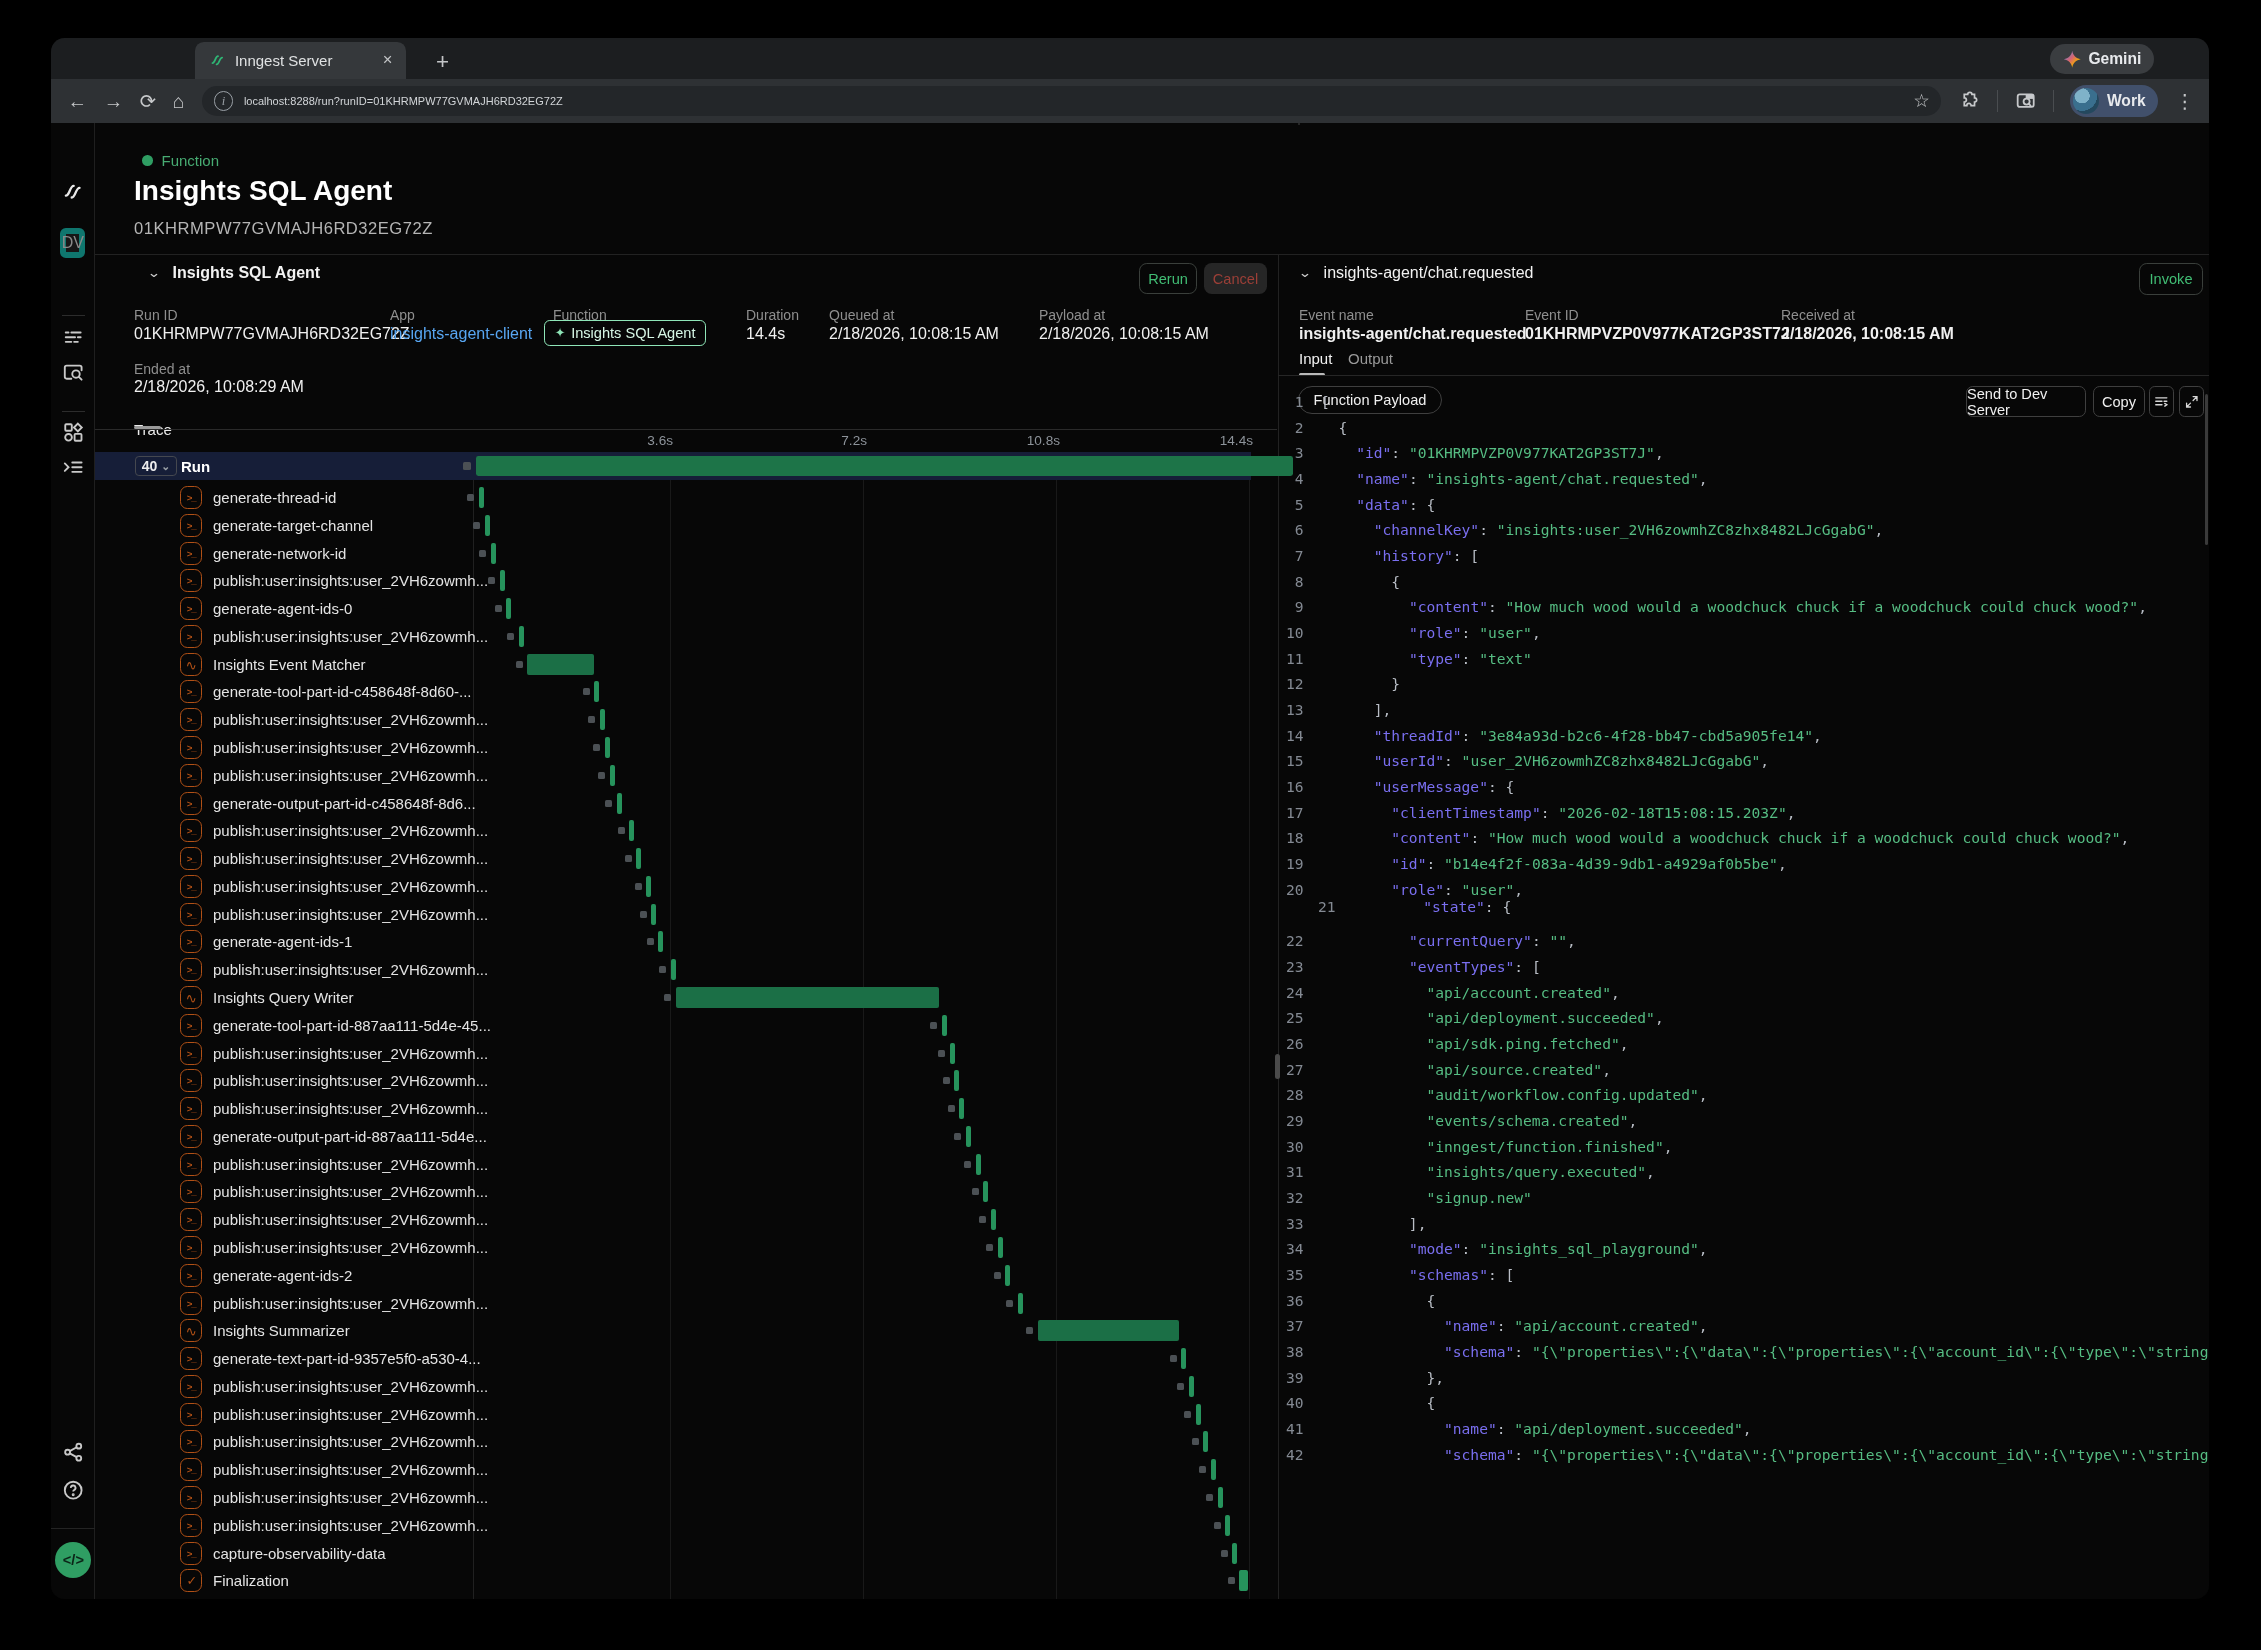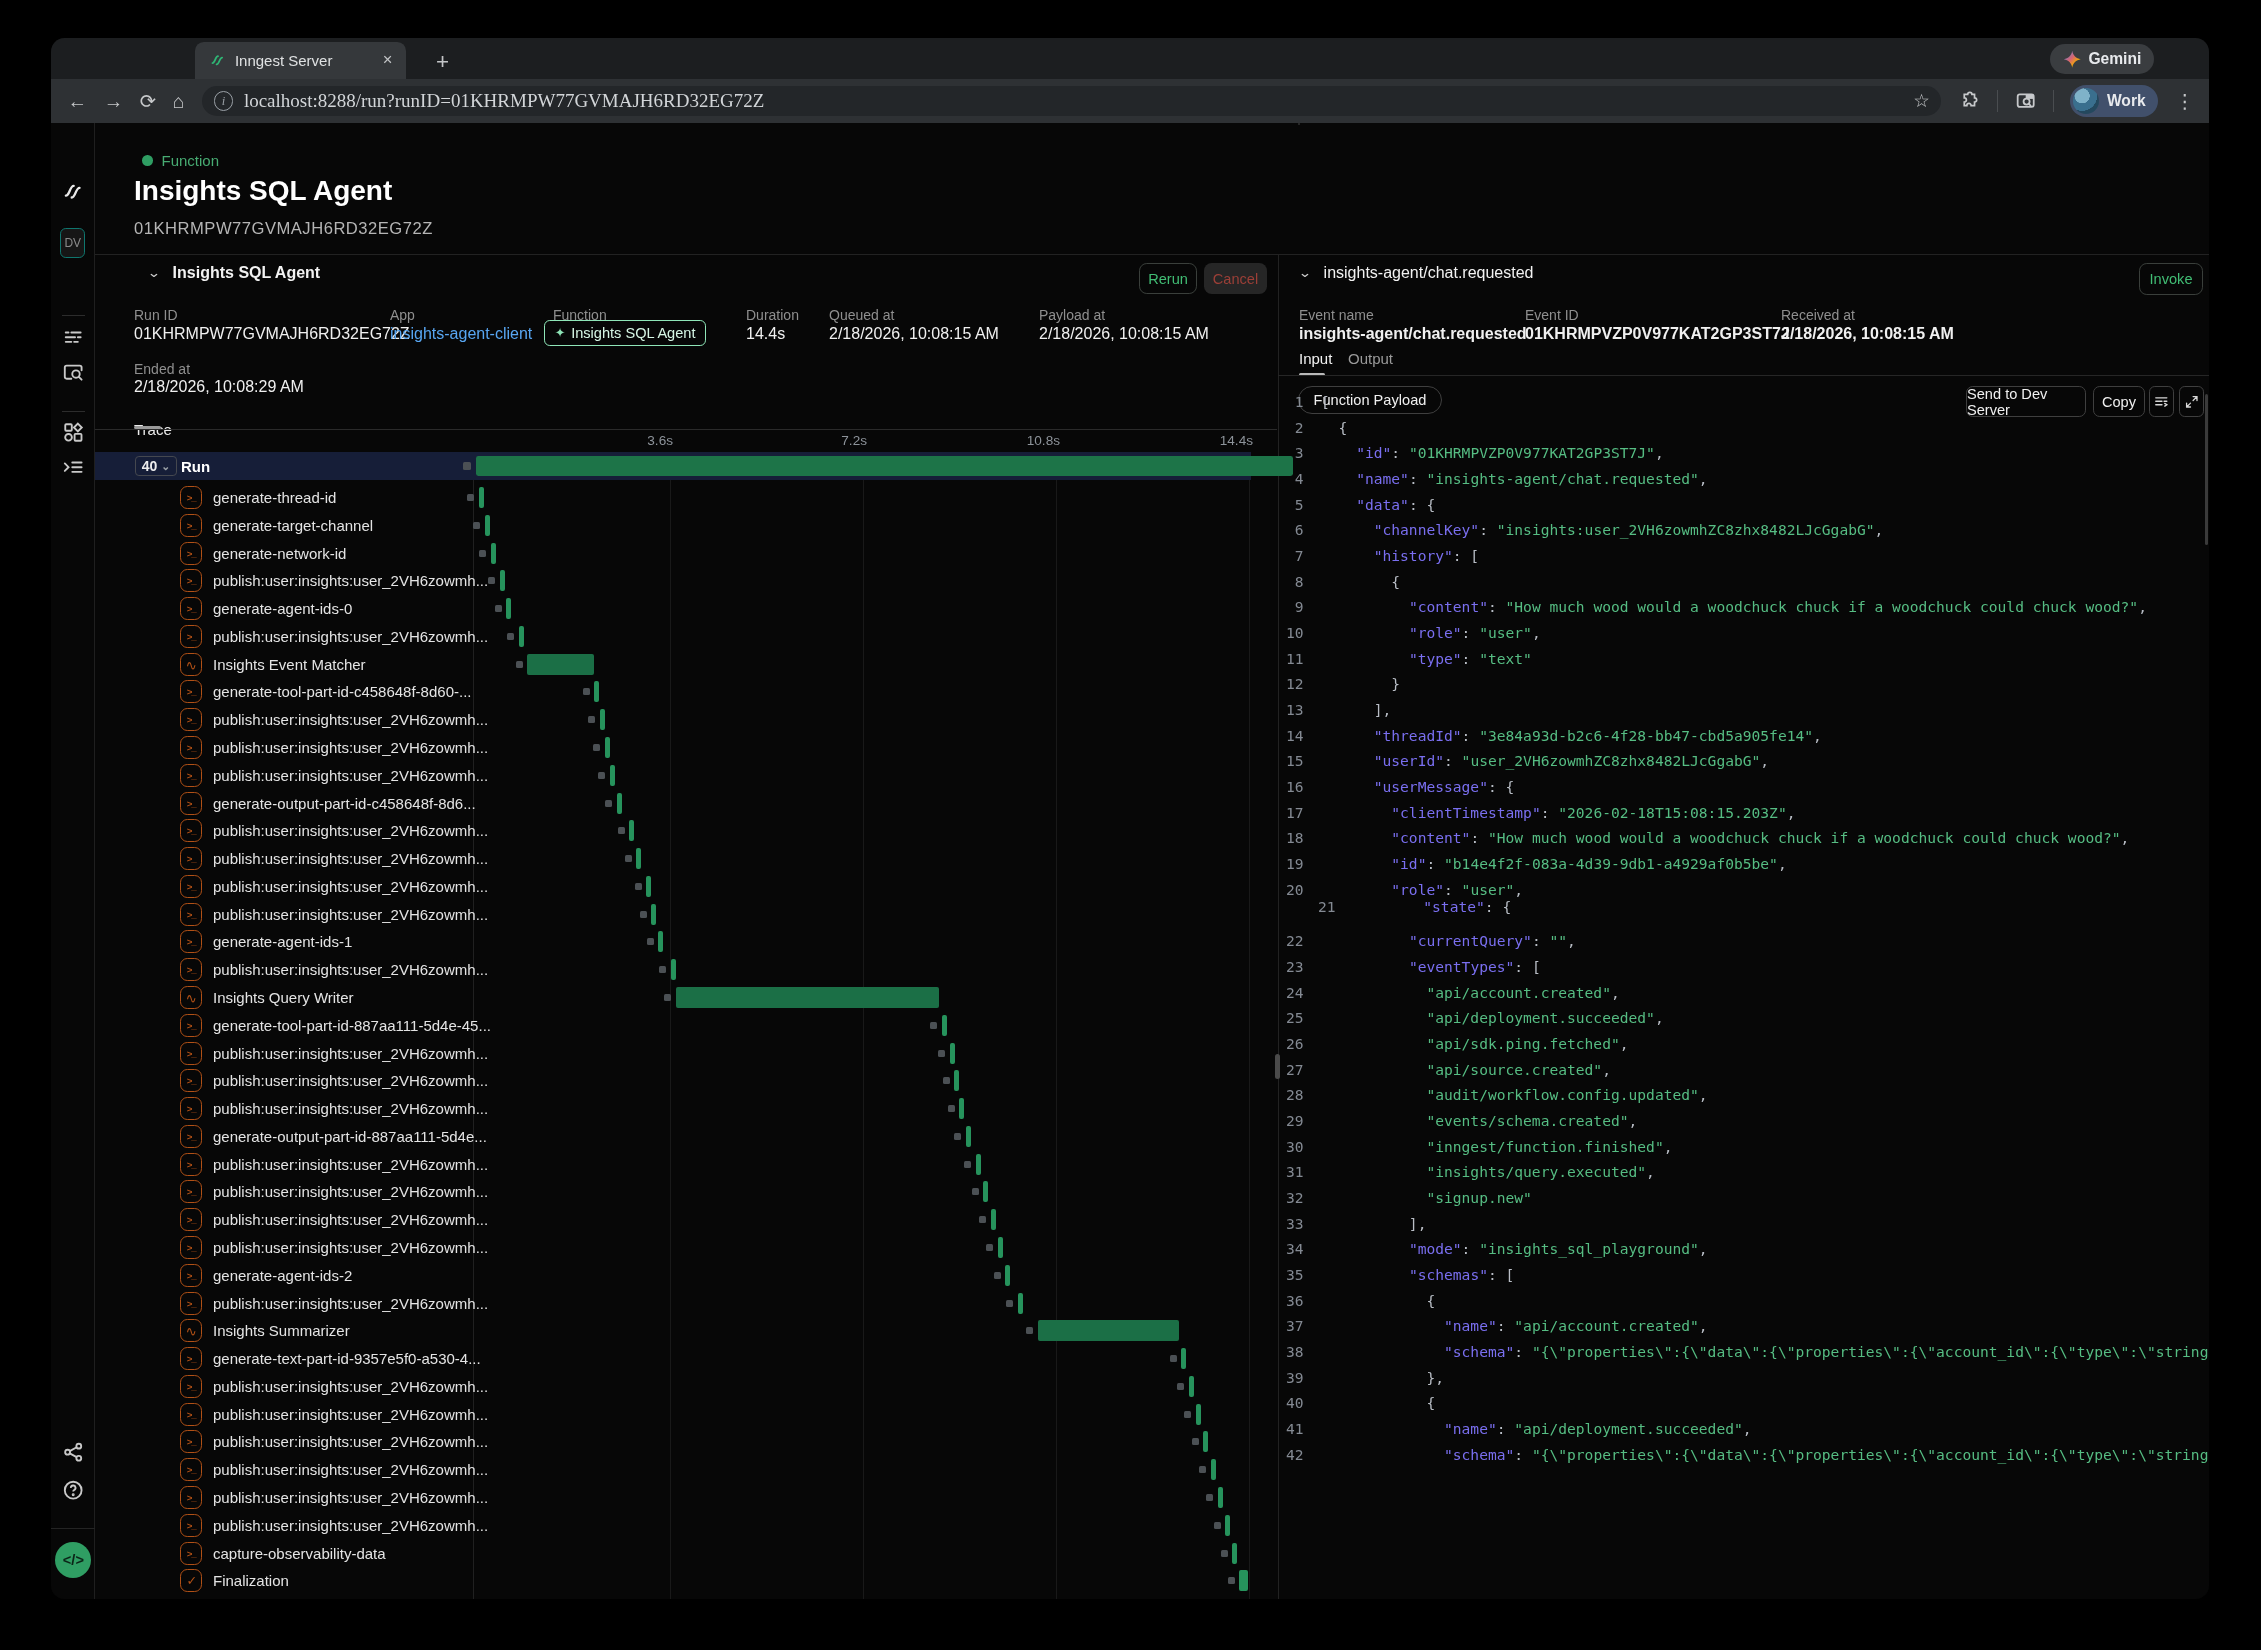--- a/index.html
+++ b/index.html
@@ -20,37 +20,37 @@
   .newtab { position:absolute; left:385px; top:10.7px; color:#c3c5c7; font-size:22.4px; font-weight:300; }
   .gemini { position:absolute; right:55px; top:5.8px; height:30px; background:#3a3d40; border-radius:15px;
             display:flex; align-items:center; gap:6.8px; padding:0 12.7px; color:#e8eaed; font-size:15.6px; font-weight:600;}
   .toolbar { position:absolute; left:0; top:41px; width:100%; height:44px; background:#2e3134;
              display:flex; align-items:center; }
   .nav-ic { color:#c7c9cb; font-size:19.5px; margin-left:16.6px; }
   .urlbar { position:relative; margin-left:17.5px; width:1759px; height:30px; background:#232629; border-radius:15px;
             display:flex; align-items:center; padding:0 11.7px; gap:10.7px; }
   .urlbar .info { width:19.5px; height:19.5px; border-radius:50%; border:1.2px solid #9aa0a6; color:#9aa0a6;
                   display:flex;align-items:center;justify-content:center; font-size:12.7px; font-style:italic; font-family:"Liberation Serif",serif;}
-  .url-text { color:#d2d5d8; font-size:19px;font-family:Liberation Serif, serif; }
+  .url-text { color:#d2d5d8; font-size:11px; }
   .urlbar .star { position:absolute; right:11.7px; color:#c7c9cb; font-size:18.5px; }
   .tb-right { display:flex; align-items:center; gap:16.6px; margin-left:18.5px; }
   .sep { width:1px; height:21.4px; background:#4a4d50; }
   .work { display:flex; align-items:center; gap:7.8px; background:#41506b; border-radius:16.6px; height:32px; padding:0 12.7px 0 2.9px; }
   .avatar { width:26px; height:26px; border-radius:50%;
             background:radial-gradient(circle at 35% 30%, #7fb2c9 0 30%, #3a6f8e 31% 60%, #24485e 61% 100%); }
   .work span { color:#e8eaed; font-size:15.6px; font-weight:600; }
   .dots { color:#c7c9cb; font-size:19.5px; letter-spacing:0; margin-right:14.6px; }
 
   
   .app { position:absolute; left:0; top:85px; width:100%; height:1477px; background:#070707; }
   .sidebar { position:absolute; left:0; top:0; width:44px; height:100%; border-right:0.5px solid #1f1f1f; }
   .sb-ic { position:absolute; left:0; width:44px; display:flex; justify-content:center; color:#c9c9c9; }
   .sb-div { position:absolute; left:10.7px; width:23px; height:1px; background:#2c2c2c; }
-  .dv-badge { position:absolute; left:9.3px; top:105px; width:25px; height:30px; border:1px solid #0f766e;
-              border-radius:5.8px; background:#161616; color:#8a8a8a; font-size:12px;
+  .dv-badge { position:absolute; left:9.3px; top:105px; width:25px; height:30px; border:6px solid #0f766e;
+              border-radius:5.8px; background:#161616; color:#8a8a8a; font-size:16px;
               display:flex; align-items:center; justify-content:center; }
   .devbtn { position:absolute; left:4.4px; top:1419px; width:36px; height:36px; border-radius:50%; background:#2f9e63;
             color:#0b2417; font-size:14.6px; font-weight:700; display:flex; align-items:center; justify-content:center; }
   .sb-bot-div { position:absolute; left:0; top:1405px; width:44px; height:1px; background:#242424; }
 
   
   .status-row { position:absolute; left:91px; top:29px; display:flex; align-items:center; gap:8.8px; }
   .status-dot { width:10.7px; height:10.7px; border-radius:50%; background:#2f9e63; }
   .status-txt { color:#47ab72; font-size:15px; }
   .page-title { position:absolute; left:83px; top:52px; color:#fff; font-size:28px; font-weight:700; }

